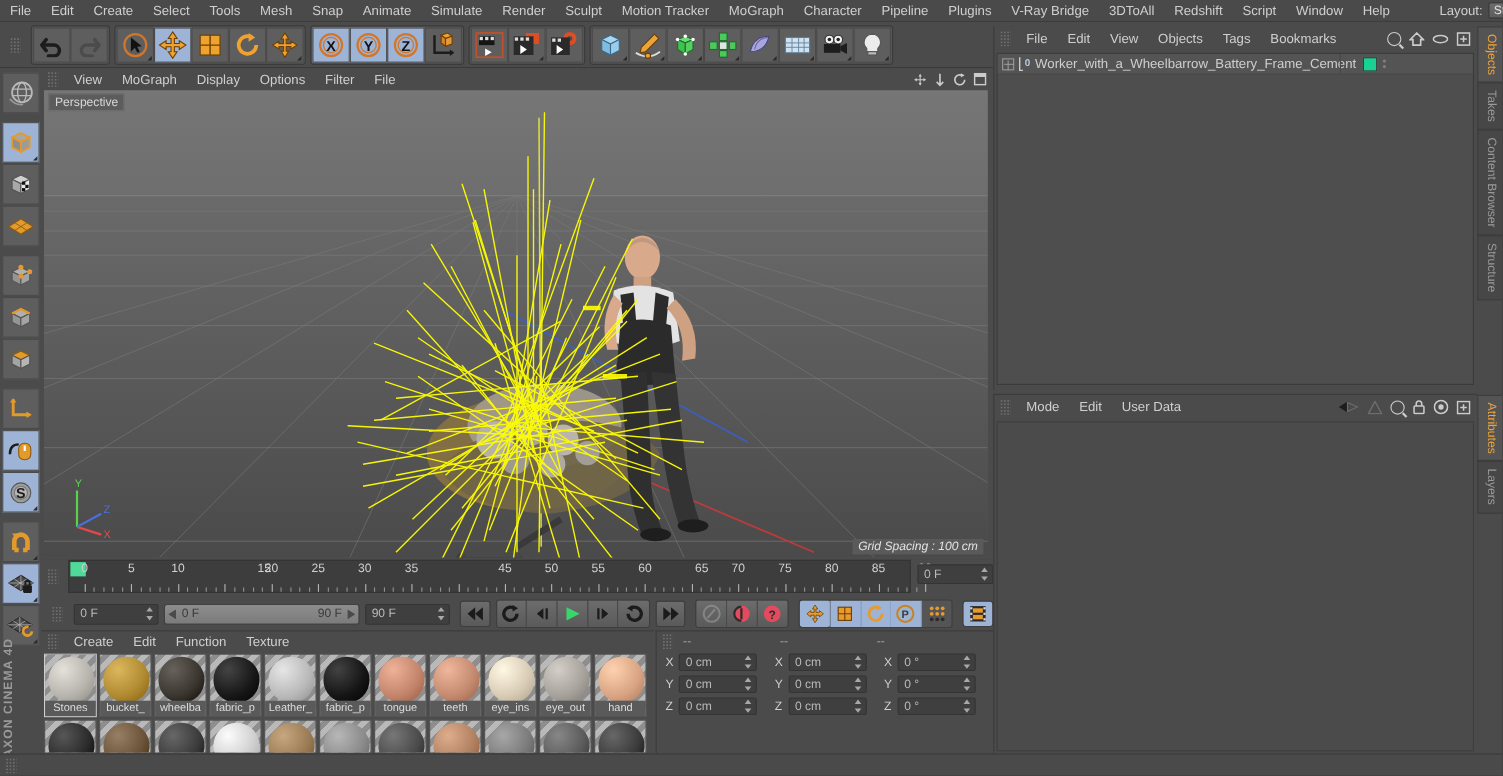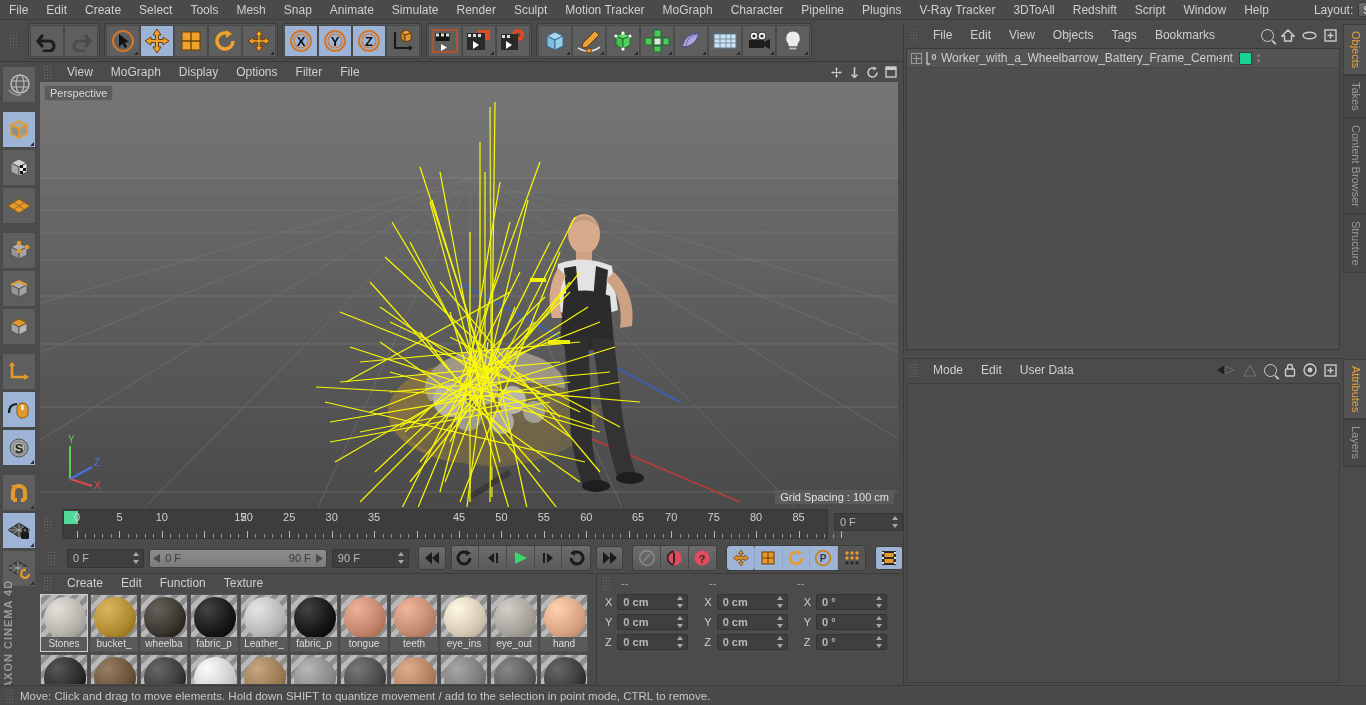--- a/index.html
+++ b/index.html
@@ -54,21 +54,21 @@
 
   
   #viewport-wrap { position:absolute; left:38px; top:62px; width:865px; height:447px; background:#4b4b4b; }
   #vmenu { height:20px; display:flex; align-items:center; background:#4b4b4b; }
   #vmenu .right { margin-left:auto; display:flex; align-items:center; gap:6px; padding-right:6px; }
   #vp { position:absolute; left:2px; top:20px; width:858px; height:425px; overflow:hidden;
       background:linear-gradient(#6c6c6c 0%, #6a6a6a 22%, #636363 22.2%, #4f4f4f 100%); }
   #persp-label { position:absolute; left:4px; top:3px; font-size:11px; color:#d8d8d8;
       background:#5c5c5c; padding:1px 5px; border:1px solid #6e6e6e; }
   #grid-label { position:absolute; right:4px; bottom:3px; font-size:11px; color:#e2e2e2;
-      background:#5a5a5a; padding:1px 5px; }
+      background:#5a5a5a; padding:1px 5px;font-style:italic; }
   #axis-w { position:absolute; left:18px; bottom:18px; width:60px; height:55px; }
 
   
   #timeline { position:absolute; left:38px; top:509px; width:865px; height:34px; background:#4b4b4b;
       display:flex; align-items:flex-start; }
   #tl-ruler { position:relative; margin-left:4px; width:780px; height:30px; background:#3d3d3d;
       border:1px solid #343434; }
   #tl-green { position:absolute; left:1px; top:1px; width:14px; height:13px; background:#4edb9a; }
   .tick-num { position:absolute; top:1px; font-size:11px; color:#d0d0d0; transform:translateX(-50%); }
   .tick { position:absolute; bottom:0; width:1px; background:#b5b5b5; }
@@ -106,21 +106,21 @@
       color:#ddd; background:#5a5a5a; text-align:center; line-height:14px; overflow:hidden; white-space:nowrap; }
   .mat.sel { border:1px solid #cfcfcf; }
 
   
   #coord { position:absolute; left:596px; top:573px; width:307px; height:112px; background:#4b4b4b;
       border-left:1px solid #3b3b3b; border-top:1px solid #3b3b3b; }
   #coord-head { height:18px; display:flex; align-items:center; font-size:11px; color:#a5a5a5; }
   #coord-head .hcell { width:88px; text-align:left; padding-left:4px; }
   .crow { display:flex; align-items:center; gap:0; height:20px; padding-left:8px; }
   .clabel { width:14px; font-size:11px; color:#d2d2d2; }
-  .cfield { width:78px; height:16px; margin-right:16px;font-weight:bold; }
+  .cfield { width:78px; height:16px; margin-right:16px; }
   #coord-bottom { display:flex; align-items:center; gap:6px; padding-left:22px; margin-top:4px; }
   .dd { width:72px; height:17px; background:linear-gradient(#565656,#4c4c4c); border:1px solid #3b3b3b;
       border-radius:2px; font-size:11px; color:#9d9d9d; display:flex; align-items:center; padding:0 4px; position:relative; }
   .dd .arrow { position:absolute; right:4px; width:0;height:0;border-left:4px solid transparent;
       border-right:4px solid transparent;border-top:5px solid #8d8d8d; }
   #apply { width:88px; height:18px; background:linear-gradient(#787878,#666); border:1px solid #3d3d3d;
       border-radius:9px; font-size:11px; color:#ececec; display:flex; align-items:center; justify-content:center; }
 
   
   #objpanel { position:absolute; left:903px; top:24px; width:440px; height:330px; background:#4b4b4b;
@@ -175,21 +175,21 @@
         <span>Snap</span>
         <span>Animate</span>
         <span>Simulate</span>
         <span>Render</span>
         <span>Sculpt</span>
         <span>Motion Tracker</span>
         <span>MoGraph</span>
         <span>Character</span>
         <span>Pipeline</span>
         <span>Plugins</span>
-        <span>V-Ray Tracker</span>
+        <span>V-Ray Bridge</span>
         <span>3DToAll</span>
         <span>Redshift</span>
         <span>Script</span>
         <span>Window</span>
         <span>Help</span>
       </div>
     <div id="layout-wrap">
       <span id="layout-label">Layout:</span>
       <div id="layout-select">
         <span>Startup</span>
@@ -1264,15 +1264,14 @@
     </div>
     <div id="attrbody"></div>
     <div class="vtabs" style="top:0; right:-23px;" id="attr-tabs">
         <div class="vtab on">Attributes</div>
         <div class="vtab">Layers</div>
       </div>
   </div>
 
   <div id="status">
     <div class="grip"></div>
-    <span class="txt">Move: Click and drag to move elements. Hold down SHIFT to quantize movement / add to the selection in point mode, CTRL to remove.</span>
   </div>
 </div>
 
 </body></html>

